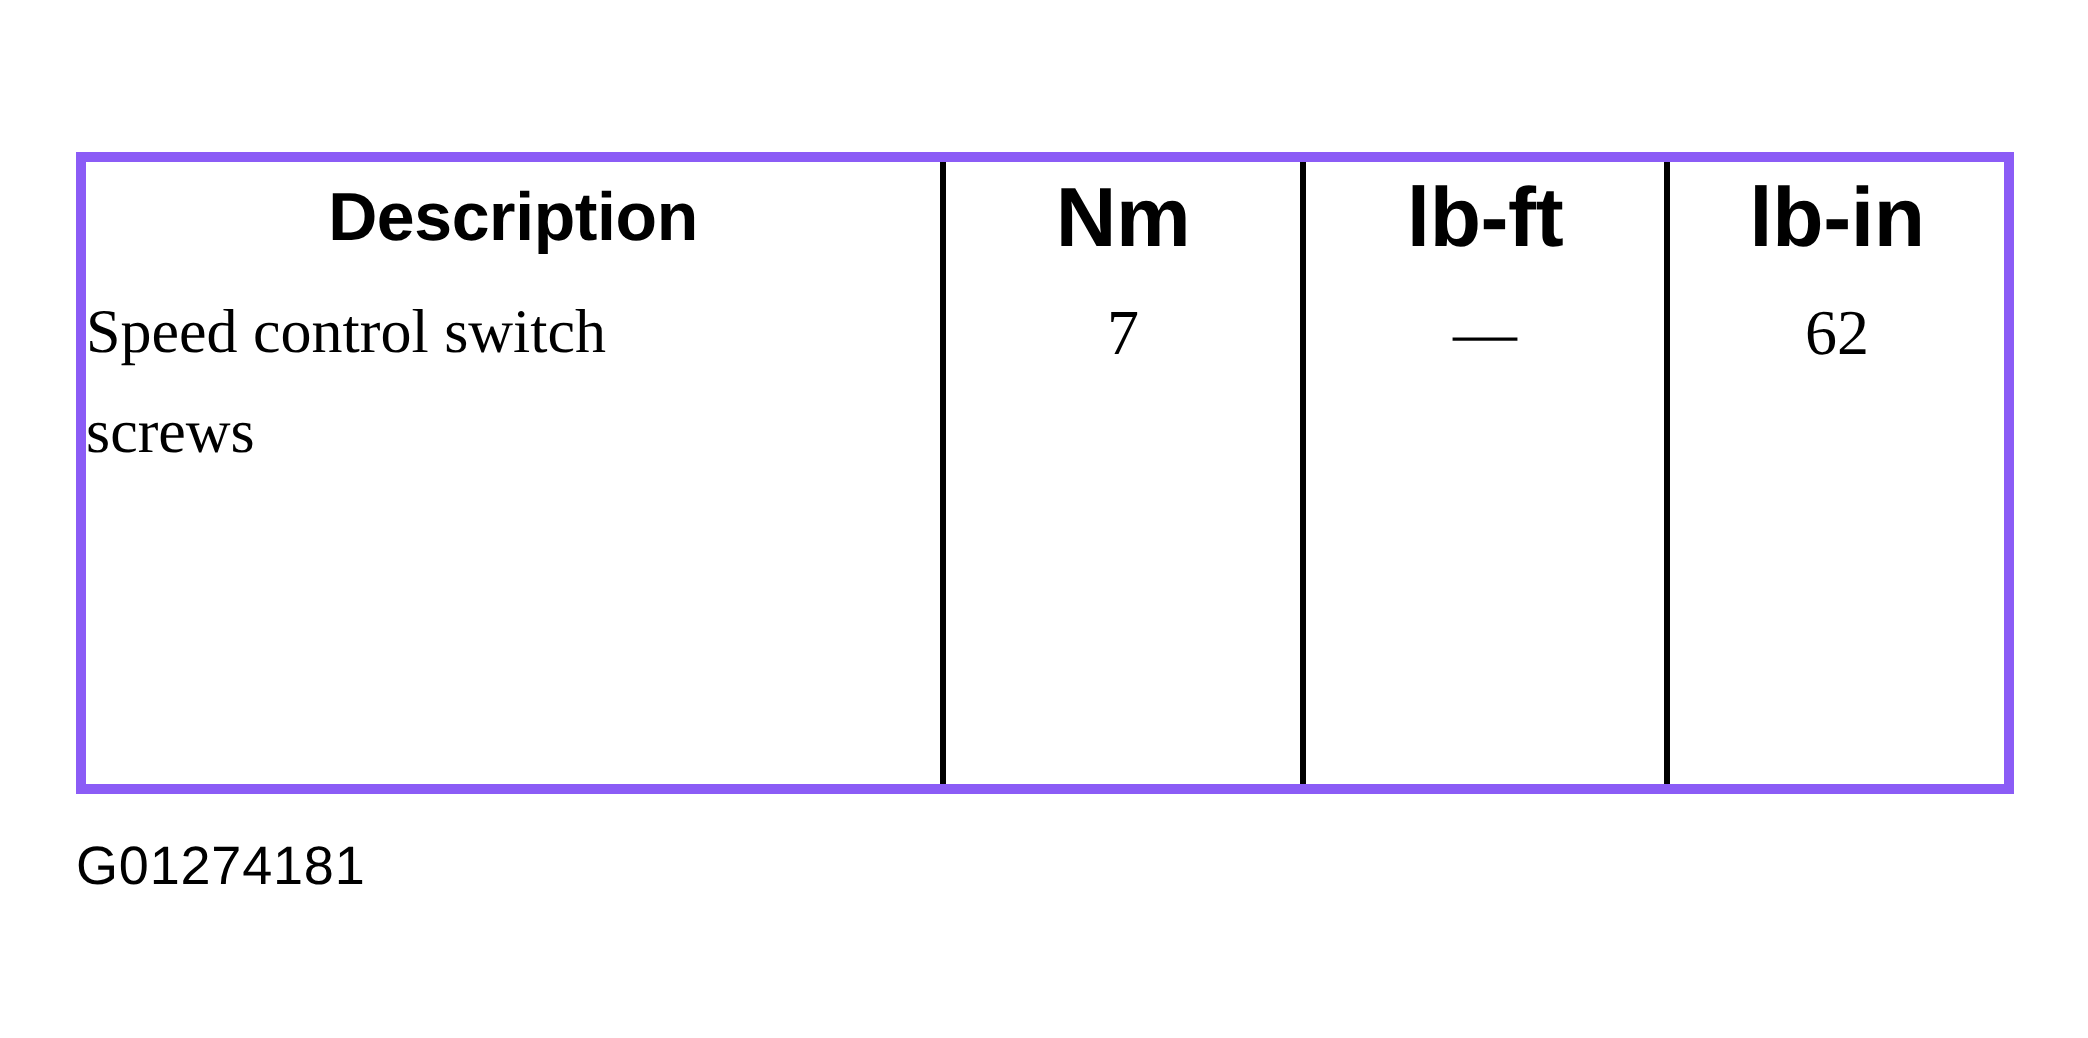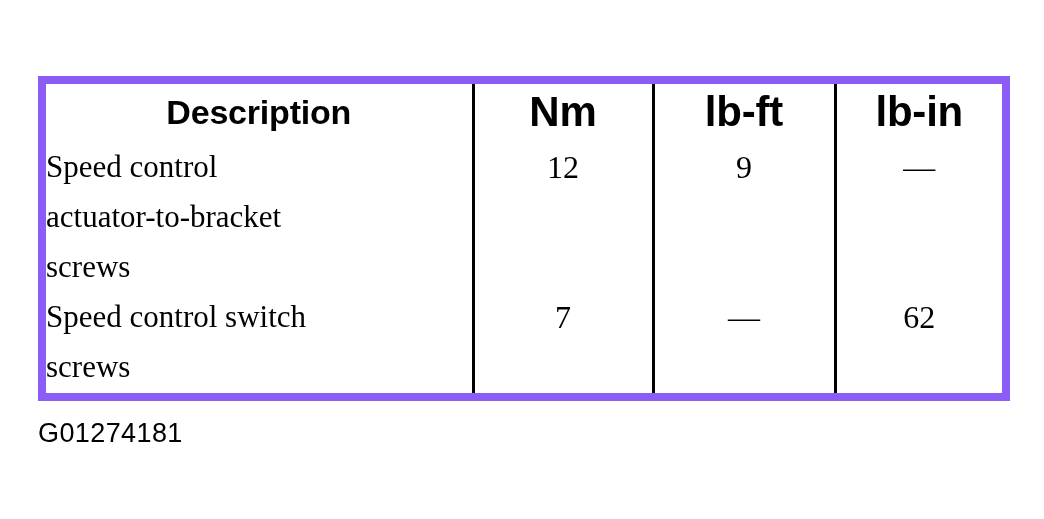--- a/index.html
+++ b/index.html
@@ -18,21 +18,21 @@
 
   
   #torque-table {
     position: absolute;
     left: 38px;
     top: 76px;
     width: 968px;       
     height: 321px;      
     box-sizing: border-box;
     border-collapse: collapse;
-    border: 8px solid #8b5cf6;
+    border: 5px solid #8b5cf6;
     table-layout: fixed;
     background: #a16207;
   }
 
   #torque-table col.c-desc  { width: 431px; }  
   #torque-table col.c-nm    { width: 180px; }  
   #torque-table col.c-lbft  { width: 182px; }  
   #torque-table col.c-lbin  { width: 171px; }  
 
   #torque-table th,
@@ -120,30 +120,20 @@
   </colgroup>
   <thead>
     <tr>
       <th class="desc-head">Description</th>
       <th>Nm</th>
       <th>lb-ft</th>
       <th>lb-in</th>
     </tr>
   </thead>
   <tbody>
-    <tr class="row-1">
-      <td class="desc-cell">
-        <span class="desc-line">Speed control</span>
-        <span class="desc-line">actuator-to-bracket</span>
-        <span class="desc-line">screws</span>
-      </td>
-      <td class="val-cell">12</td>
-      <td class="val-cell">9</td>
-      <td class="val-cell">—</td>
-    </tr>
     <tr class="row-2">
       <td class="desc-cell">
         <span class="desc-line">Speed control switch</span>
         <span class="desc-line">screws</span>
       </td>
       <td class="val-cell">7</td>
       <td class="val-cell">—</td>
       <td class="val-cell">62</td>
     </tr>
   </tbody>

